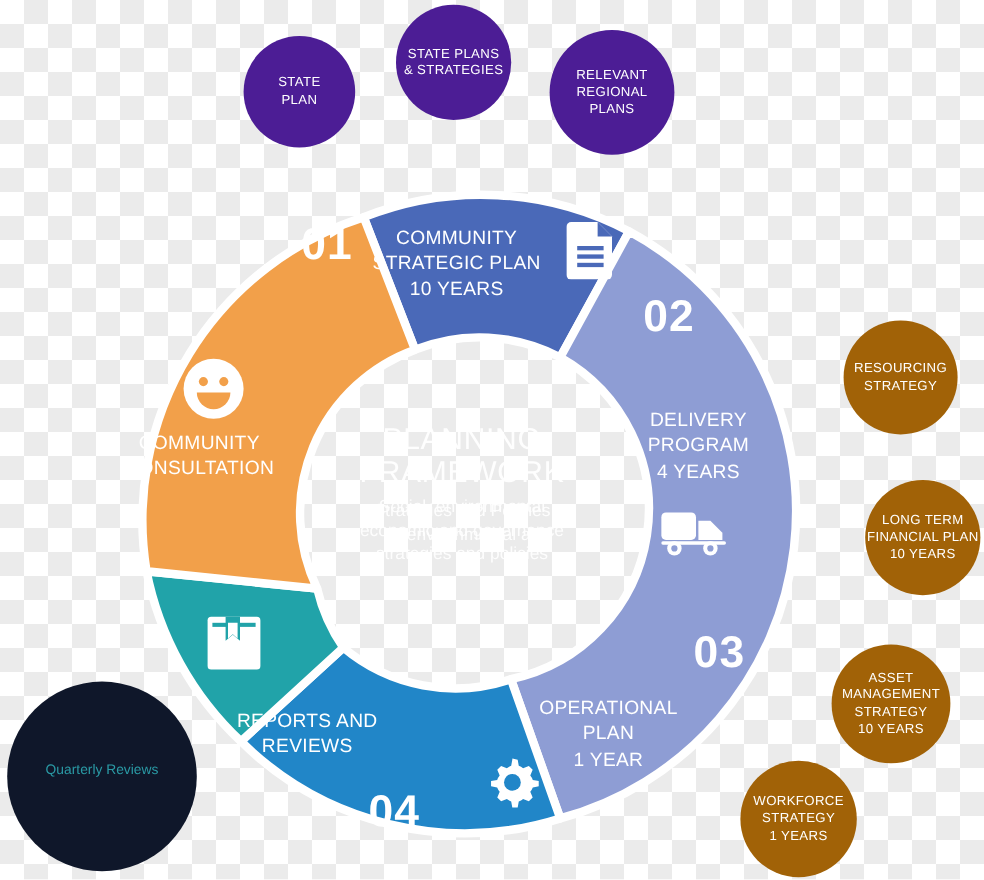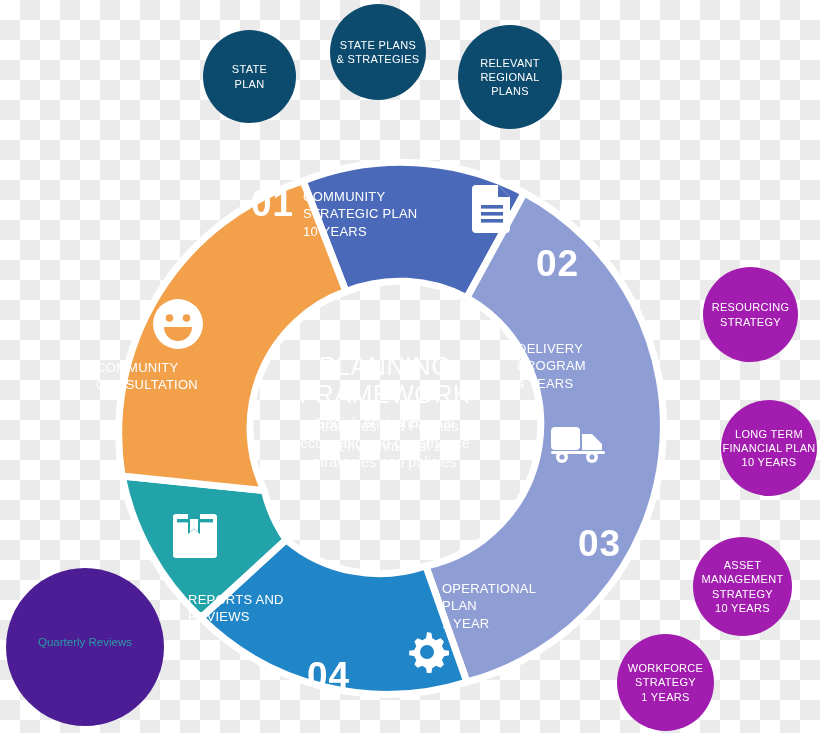--- a/index.html
+++ b/index.html
@@ -41,40 +41,40 @@
     top: 0;
     width: 820px;
     height: 733px;
     overflow: visible;
   }
 
   
   .sat {
     position: absolute;
     border-radius: 50%;
-    background: #0c4a6e;
+    background: #4c1d95;
     display: flex;
     align-items: center;
     justify-content: center;
   }
-  .sat.pale { background: #a21caf; }
+  .sat.pale { background: #a16207; }
   .sat-txt {
     color: #ffffff;
     text-align: center;
     white-space: pre-line;
     line-height: 1.3;
     font-size: 11px;
     letter-spacing: .3px;
   }
 
   
   #reports-bubble {
     position: absolute;
     border-radius: 50%;
-    background: #4c1d95;
+    background: #0f172a;
     display: flex;
     flex-direction: column;
     align-items: center;
     justify-content: center;
     padding: 10px 8px;
   }
   #reports-bubble .b-head {
     color: #2a9aa5;
     font-size: 11.5px;
     margin-bottom: 11px;
@@ -92,21 +92,22 @@
     position: absolute;
     color: #ffffff;
     font-size: 37px;
     font-weight: 700;
     letter-spacing: 1px;
     pointer-events: none;
   }
   .seg-title {
     position: absolute;
     color: #ffffff;
-    font-size: 13px;
+    text-align: center;
+    font-size: 16px;
     line-height: 1.33;
     white-space: pre-line;
     letter-spacing: .25px;
     pointer-events: none;
   }
 
   
   #centre {
     position: absolute;
     left: 255px;

